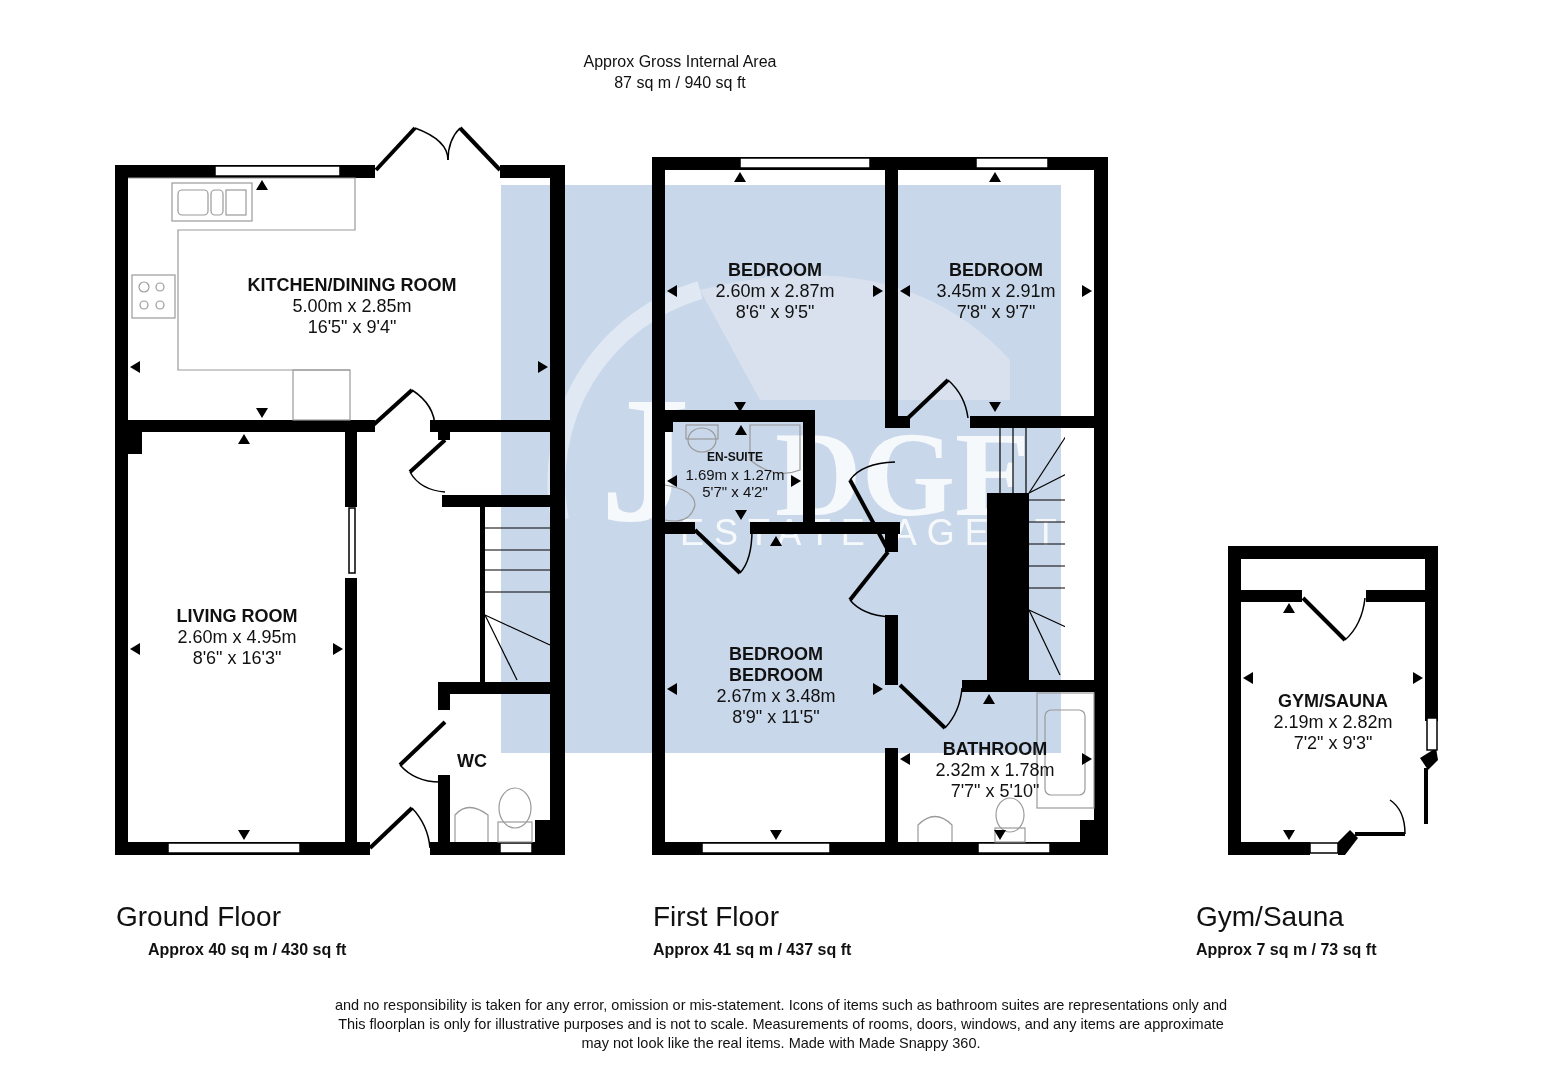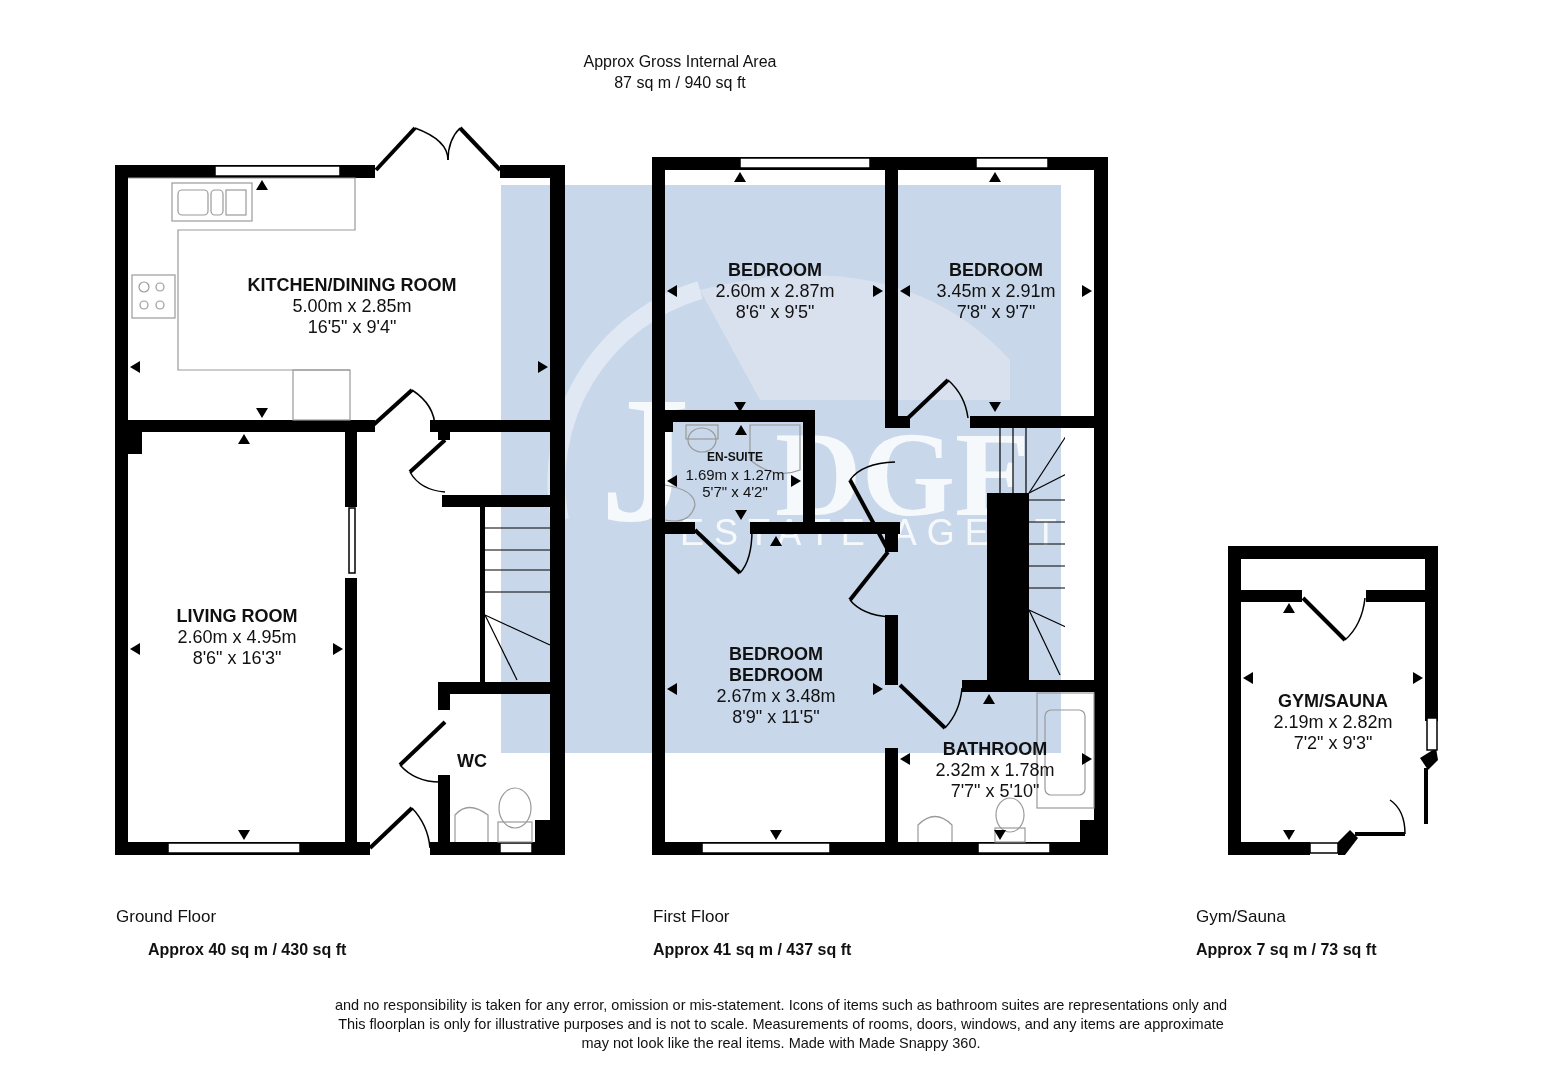--- a/index.html
+++ b/index.html
@@ -5,21 +5,21 @@
   html, body { margin: 0; padding: 0; background: #ffffff; }
   body { width: 1562px; height: 1080px; position: relative; overflow: hidden; font-family: "Liberation Sans", sans-serif; color: #111; }
   .abs { position: absolute; }
   .hdr { left: 0; width: 1360px; text-align: center; font-weight: normal; font-size: 16px; line-height: 20px; }
   svg.plan { position: absolute; left: 0; top: 0; }
   .room-label { position: absolute; text-align: center; transform: translateX(-50%); line-height: 21px; white-space: nowrap; }
   .room-name { font-weight: bold; font-size: 18px; display: block; }
   .room-dim { font-size: 18px; display: block; }
   .small .room-name { font-size: 12px; line-height: 17px; }
   .small .room-dim { font-size: 15px; line-height: 17px; }
-  .floor-title { font-size: 17px; line-height: 28px; }
+  .floor-title { font-size: 28px; line-height: 28px; }
   .floor-area { font-weight: bold; font-size: 16px; line-height: 20px; }
   .disclaimer { left: 270px; width: 1022px; top: 996px; text-align: center; font-size: 14.5px; line-height: 19px; }
   .wm-text { font-family: "Liberation Sans", sans-serif; }
 </style>
 </head>
 <body>
 
 <div class="abs hdr" style="top:52px;">Approx Gross Internal Area</div>
 <div class="abs hdr" style="top:73px;">87 sq m / 940 sq ft</div>
 

